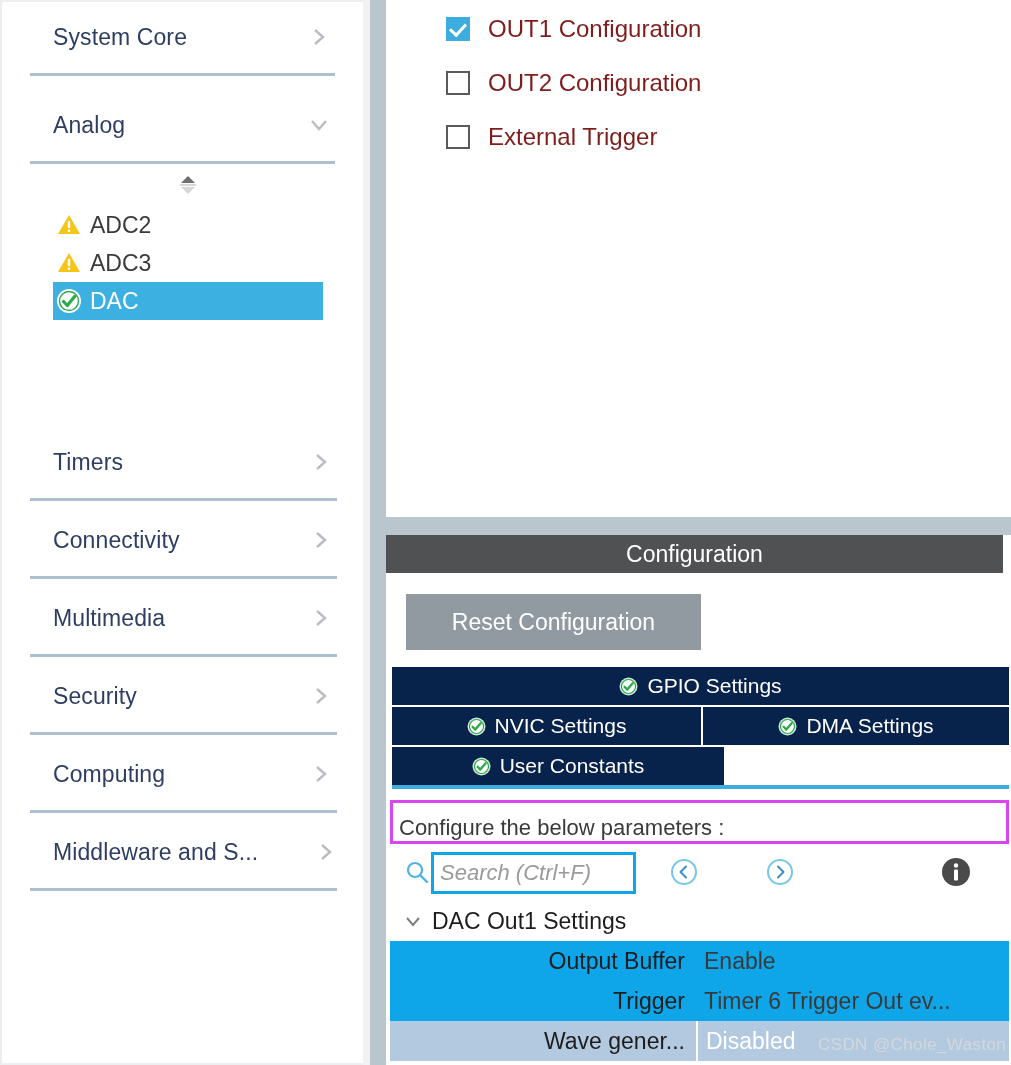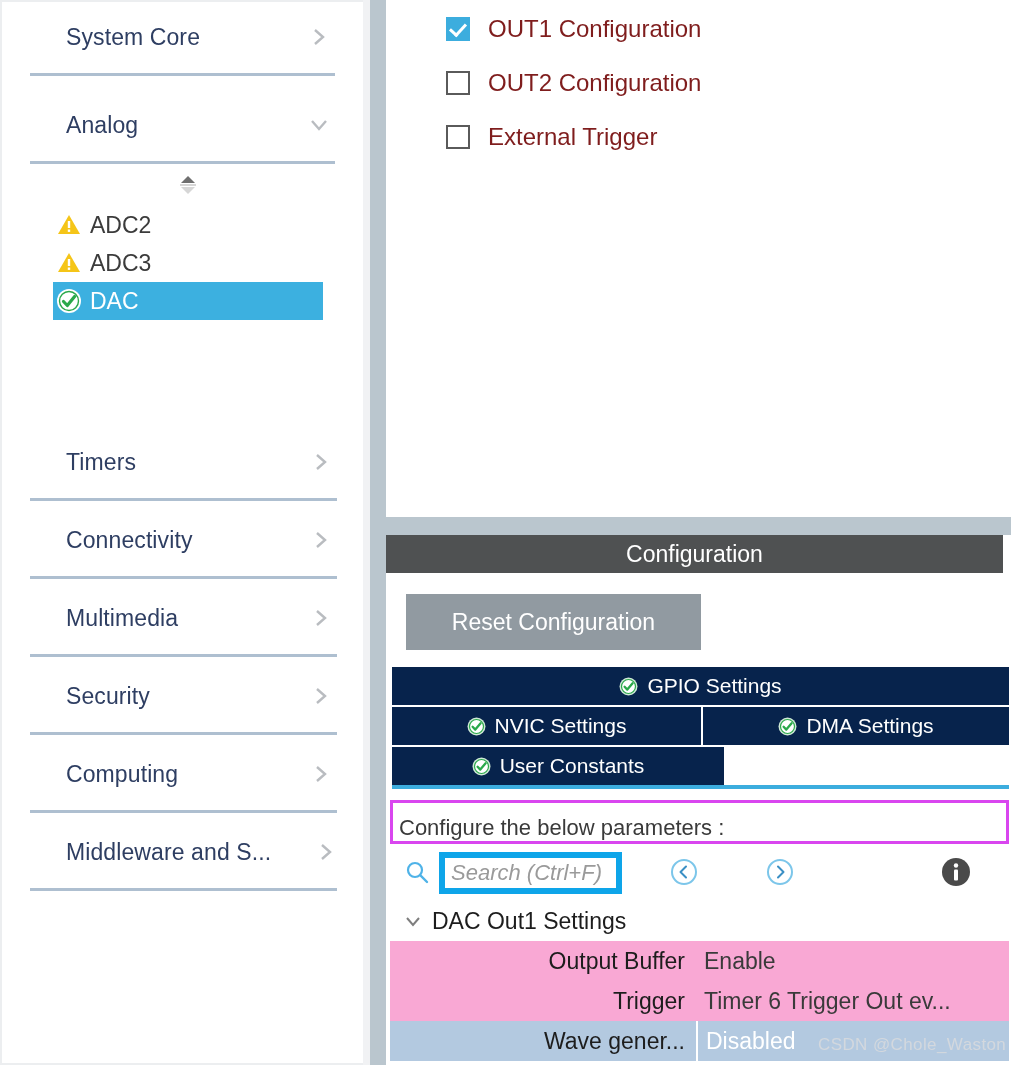--- a/index.html
+++ b/index.html
@@ -30,21 +30,21 @@
   .cat {
     position: relative;
     margin: 0 28px 0 28px;
     border-bottom: 3px solid #aebfd0;
     height: 74px;
     box-sizing: border-box;
     cursor: default;
   }
   .cat-label {
     position: absolute;
-    left: 36px;
+    left: 23px;
     top: 22px;
     font-size: 23px;
     color: #2e3e62;
     letter-spacing: 0.1px;
   }
   .cat-chev {
     position: absolute;
     right: 5px;
     top: 24px;
     width: 22px;
@@ -262,31 +262,30 @@
     width: 625px; height: 54px;
   }
   #search-icon {
     position: absolute;
     left: 18px; top: 12px;
     width: 26px; height: 26px;
   }
   #search-input {
     position: absolute;
     left: 45px; top: 5px;
-    width: 183px; height: 42px;
-    box-sizing: border-box;
-    border: 6px solid #0ea5e9;
+    width: 205px; height: 42px;
+    box-sizing: border-box;
+    border: 3px solid #0ea5e9;
     background: #ffffff;
     font-family: "Liberation Sans", sans-serif;
     font-size: 22px;
     font-style: italic;
     color: #6d6d6d;
     padding-left: 6px;
     outline: none;
-    margin-left: 8px;
   }
   #search-input::placeholder {
     color: #9a9a9a;
     font-style: italic;
     opacity: 1;
   }
   .nav-circle {
     position: absolute;
     top: 11px;
     width: 28px; height: 28px;
@@ -318,21 +317,21 @@
     color: #7e7e7e;
   }
   .tree-group .g-label {
     font-size: 23px;
     color: #1d1d1d;
   }
   .param-row {
     display: flex;
     height: 40px;
     align-items: center;
-    background: #f9a8d4;
+    background: #0ea5e9;
   }
   .param-row.sel {
     background: #b3c9e0;
   }
   .param-name {
     width: 306px;
     text-align: right;
     padding-right: 11px;
     box-sizing: border-box;
     font-size: 23px;

